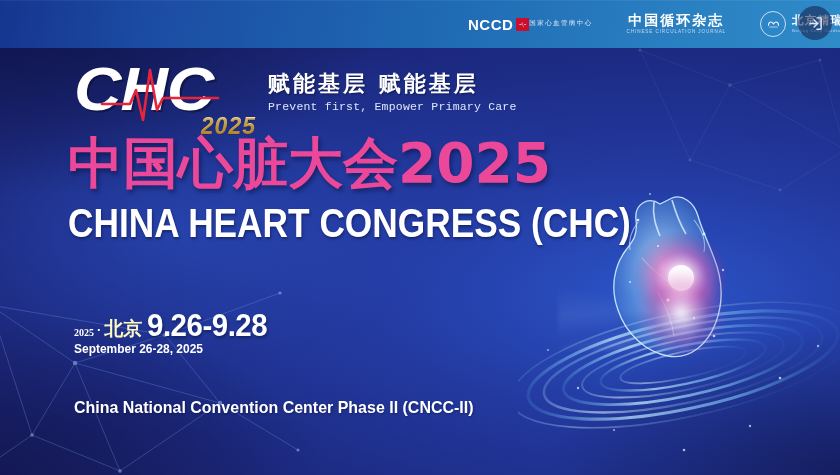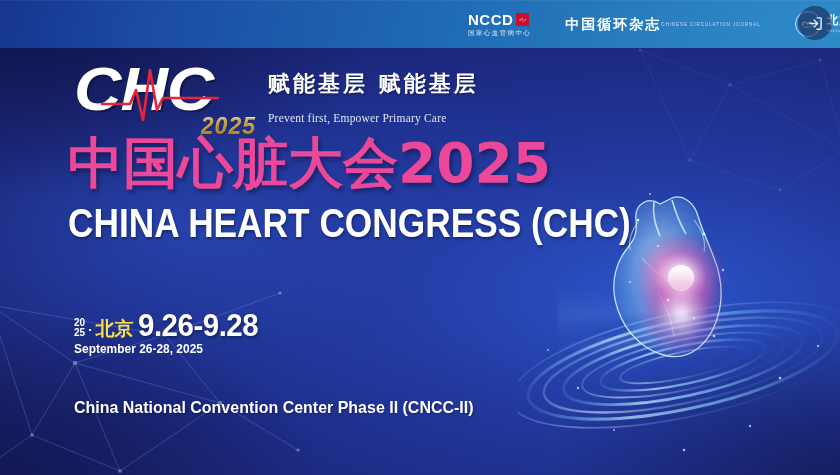--- a/index.html
+++ b/index.html
@@ -54,39 +54,39 @@
     display: flex; align-items: center;
     box-shadow: 0 1px 0 rgba(255,255,255,0.06) inset;
   }
   .topbar-logos {
     display: flex; align-items: center; gap: 34px;
     margin-left: 468px;
   }
   .logo { display: flex; align-items: center; }
 
   
-  .nccd { display: flex; flex-direction: column; align-items: flex-start; line-height: 1; }
+  .nccd { display: flex; align-items: flex-start; line-height: 1; }
   .nccd-top { display: flex; align-items: center; gap: 3px; }
   .nccd-word {
     color: #ffffff; font-weight: 700; font-size: 15px; letter-spacing: .5px;
     font-family: "Liberation Sans", sans-serif;
   }
   .nccd-mark { width: 13px; height: 13px; background: #c8102e; position: relative; }
   .nccd-mark::after {
     content:""; position:absolute; left: 3px; top: 3px; width: 7px; height: 7px;
     background: #ffffff; opacity: .85;
     clip-path: polygon(0 55%, 28% 55%, 40% 20%, 58% 85%, 70% 55%, 100% 55%, 100% 66%, 64% 66%, 56% 100%, 38% 35%, 30% 66%, 0 66%);
   }
   .nccd-cn {
     color: #e9f0ff; font-size: 6.5px; letter-spacing: 1.4px; margin-top: 3px;
     font-family: "DejaVu Sans", sans-serif; white-space: nowrap; opacity: .92;
   }
 
   
-  .ccj { display: flex; flex-direction: row; align-items: center; line-height: 1; }
+  .ccj { display: flex; flex-direction: column; align-items: center; line-height: 1; }
   .ccj-cn {
     color: #ffffff; font-size: 14px; font-weight: 700; letter-spacing: 2px;
     font-family: "DejaVu Sans", sans-serif; white-space: nowrap;
   }
   .ccj-en {
     color: #dae6fb; font-size: 4.6px; letter-spacing: .9px; margin-top: 3px;
     white-space: nowrap; text-transform: uppercase; opacity: .85;
   }
 
   
@@ -144,22 +144,22 @@
   }
 
   .slogan { margin-left: 14px; padding-top: 14px; }
   .slogan-cn {
     color: #ffffff; font-weight: 700; font-size: 22px; letter-spacing: 3px;
     font-family: "DejaVu Sans", sans-serif; line-height: 1.1;
     text-shadow: 1px 1px 2px rgba(6,10,40,0.5);
     white-space: nowrap;
   }
   .slogan-en {
-    color: #e8f0ff; font-size: 11.5px; letter-spacing: .2px; margin-top: 16px;
-    font-family: Liberation Serif, serif; white-space: nowrap; opacity: .95;
+    color: #e8f0ff; font-size: 11.5px; letter-spacing: .2px; margin-top: 4px;
+    font-family: Liberation Mono, monospace; white-space: nowrap; opacity: .95;
   }
 
   
   .title-cn {
     position: absolute; left: 68px; top: 136px;
     color: #ec4899; font-weight: 700;
     font-family: "DejaVu Sans", sans-serif;
     font-size: 55px; letter-spacing: 0px; line-height: 1;
     white-space: nowrap;
     text-shadow: 2px 3px 4px rgba(5,10,45,0.45);
@@ -174,31 +174,31 @@
     transform-origin: left top;
     text-shadow: 1px 2px 3px rgba(5,10,45,0.45);
   }
 
   
   .date-row {
     position: absolute; left: 74px; top: 310px;
     display: flex; align-items: flex-end; gap: 2px;
   }
   .yr-stack {
-    display: flex; flex-direction: column; line-height: .95;
-    font-family: Liberation Sans, sans-serif;
+    display: flex; flex-direction: row; line-height: .95;
+    font-family: Liberation Serif, serif;
     font-weight: 700; font-size: 10px; color: #ffffff;
     padding-bottom: 4px;
   }
   .date-dot {
     color: #ffffff; font-size: 13px; font-weight: 700;
     padding: 0 1px 5px 1px; line-height: 1;
   }
   .date-city {
-    color: #fde047; font-weight: 700; font-size: 19px;
+    color: #fef9c3; font-weight: 700; font-size: 19px;
     font-family: "DejaVu Sans", sans-serif; line-height: 1;
     padding-bottom: 3px; letter-spacing: 0;
   }
   .date-main {
     color: #ffffff; font-weight: 700;
     font-family: "Liberation Sans", sans-serif;
     font-size: 31px; line-height: 1; letter-spacing: -0.5px;
     transform: scaleX(0.95); transform-origin: left bottom;
     margin-left: 3px;
     text-shadow: 1px 2px 3px rgba(5,10,45,0.45);

